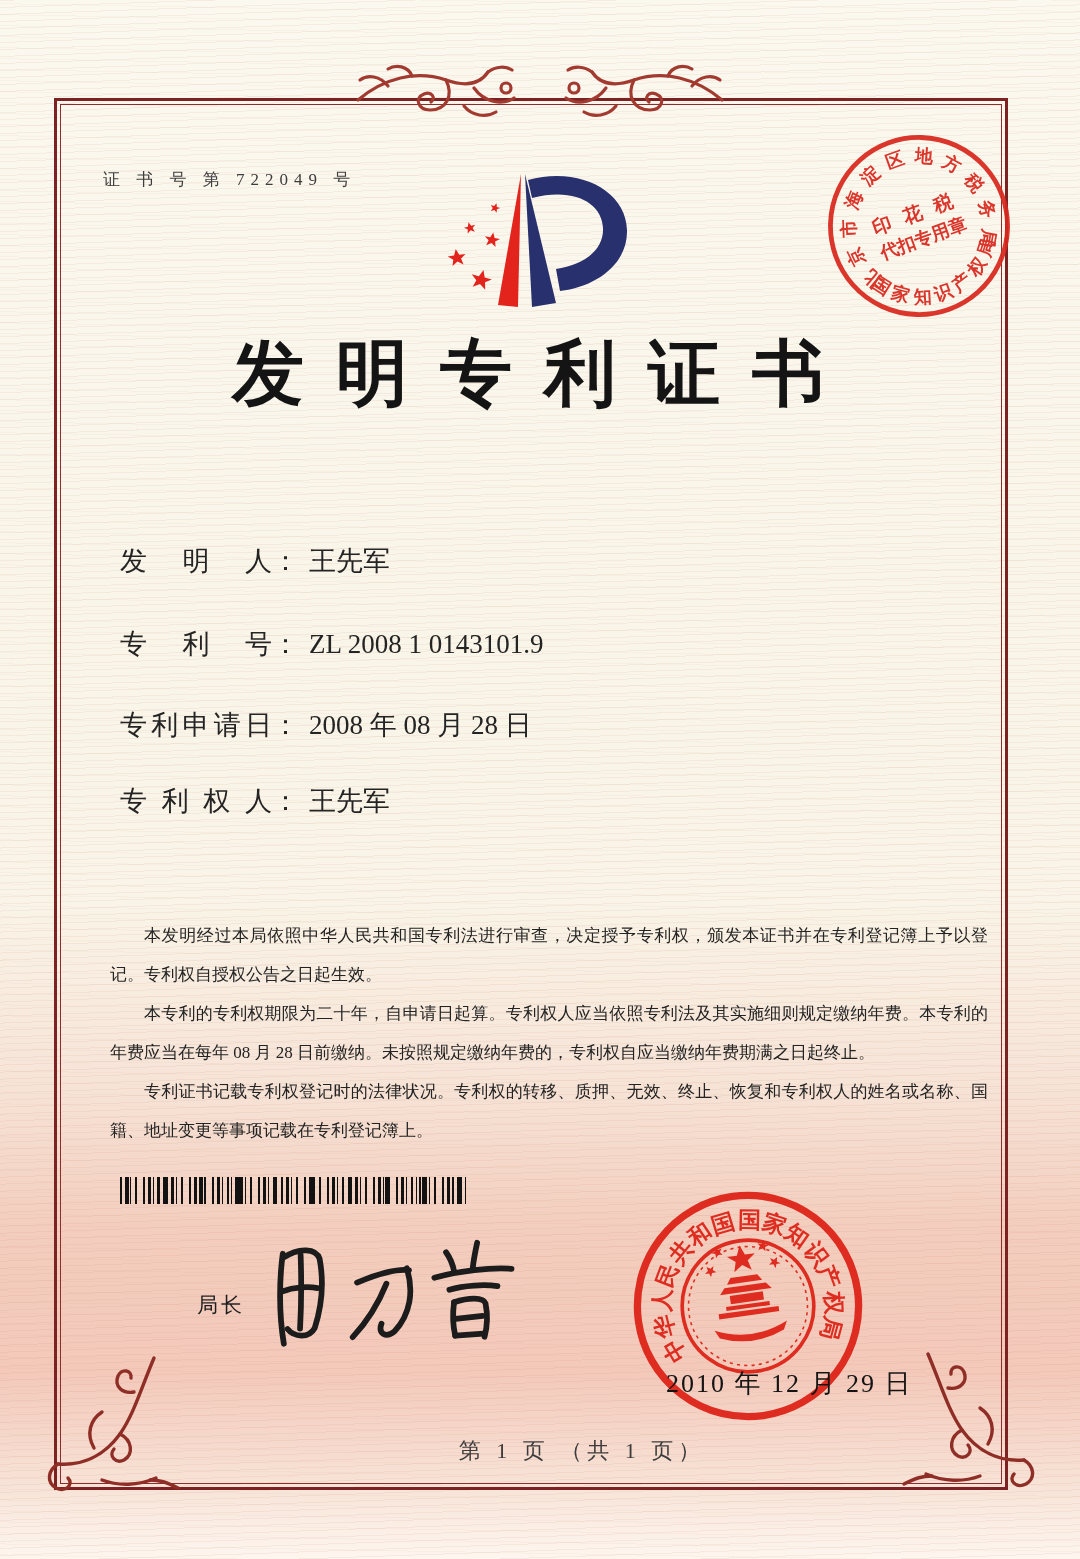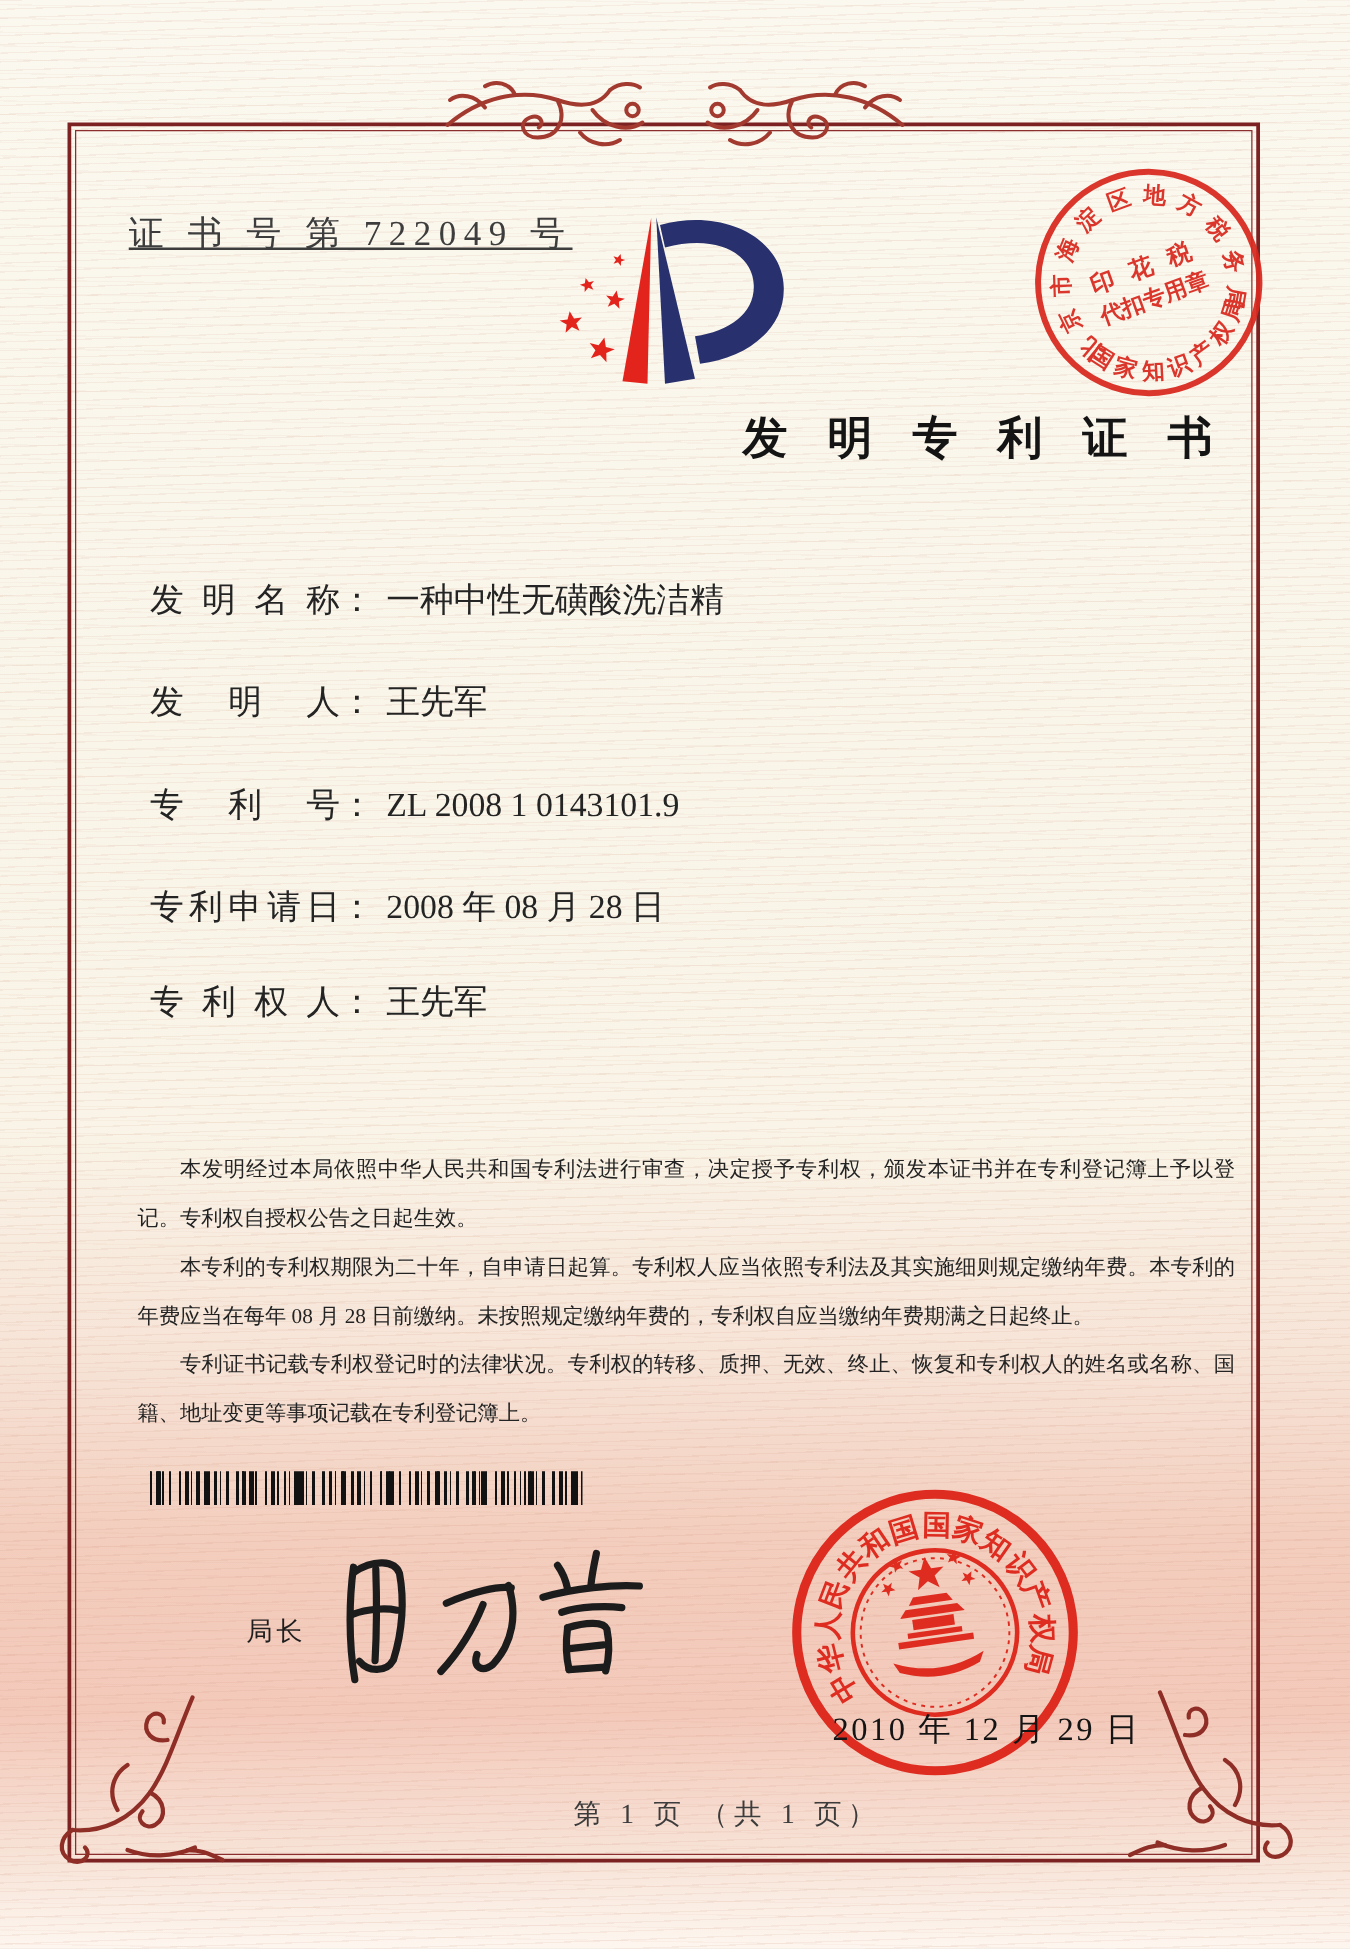--- a/index.html
+++ b/index.html
@@ -9,22 +9,22 @@
     background:
       repeating-linear-gradient(178deg, rgba(197,128,104,0.10) 0 1px, rgba(255,255,255,0) 1px 7px),
       repeating-linear-gradient(181deg, rgba(210,150,125,0.07) 0 1px, rgba(255,255,255,0) 1px 11px),
       linear-gradient(180deg,#fbf8ef 0%,#f9f5e9 38%,#f9f4e7 58%,#f6e3d6 70%,#f3cdbd 79%,#f3c9ba 88%,#f7e2d6 95%,#fdf6ef 100%);
   }
   .abs{position:absolute;}
   
   .frame{left:54px;top:98px;width:948px;height:1386px;border:3px solid #7c2222;}
   .frame-inner{position:absolute;left:3px;top:3px;right:3px;bottom:3px;border:1px solid #8d2e2e;}
   
-  .cert-number{left:103px;top:168px;font-size:28px;letter-spacing:6px;color:#3d3d3d;text-decoration:underline;}
-  .title{left:54px;top:326px;width:948px;text-align:right;font-size:36px;font-weight:700;
+  .cert-number{left:103px;top:168px;font-size:17px;letter-spacing:6px;color:#3d3d3d;}
+  .title{left:54px;top:326px;width:948px;text-align:center;font-size:72px;font-weight:700;
          letter-spacing:32px;padding-left:32px;box-sizing:border-box;color:#141414;}
   
   .logo{left:428px;top:168px;width:235px;height:158px;}
   
   .tax-stamp{left:823px;top:130px;width:192px;height:192px;transform:rotate(-20deg);opacity:.93;}
   .stamp-ring-char{font-size:17px;font-weight:700;fill:#d8281e;text-anchor:middle;}
   .stamp-center{fill:#d8281e;font-weight:700;text-anchor:middle;}
   
   .field{left:120px;width:780px;font-size:27px;color:#242424;white-space:nowrap;}
   .field .lbl{display:inline-block;width:152px;text-align:justify;text-align-last:justify;vertical-align:bottom;}
@@ -136,23 +136,20 @@
     </g>
     <path d="M93,6 L70,137 L90,139 Z" fill="#e3241d"></path>
     <g fill="#28306d">
       <path d="M97,6 L104,139 L128,135 Z"></path>
       <path d="M100,12 C150,-2 198,22 199,62 C200,96 168,119 132,123 L128,101 C156,97 176,82 175,60 C174,35 146,19 104,30 Z"></path>
     </g>
   </svg>
 
   <div class="abs title">发明专利证书</div>
 
-  <div class="abs field f0">
-    <span class="lbl">发明名称</span><span>：</span><span class="val">一种中性无磺酸洗洁精</span>
-  </div>
   <div class="abs field f1">
     <span class="lbl">发明人</span><span>：</span><span class="val">王先军</span>
   </div>
   <div class="abs field f2">
     <span class="lbl">专利号</span><span>：</span><span class="val">ZL 2008 1 0143101.9</span>
   </div>
   <div class="abs field f3">
     <span class="lbl">专利申请日</span><span>：</span><span class="val">2008 年 08 月 28 日</span>
   </div>
   <div class="abs field f4">

